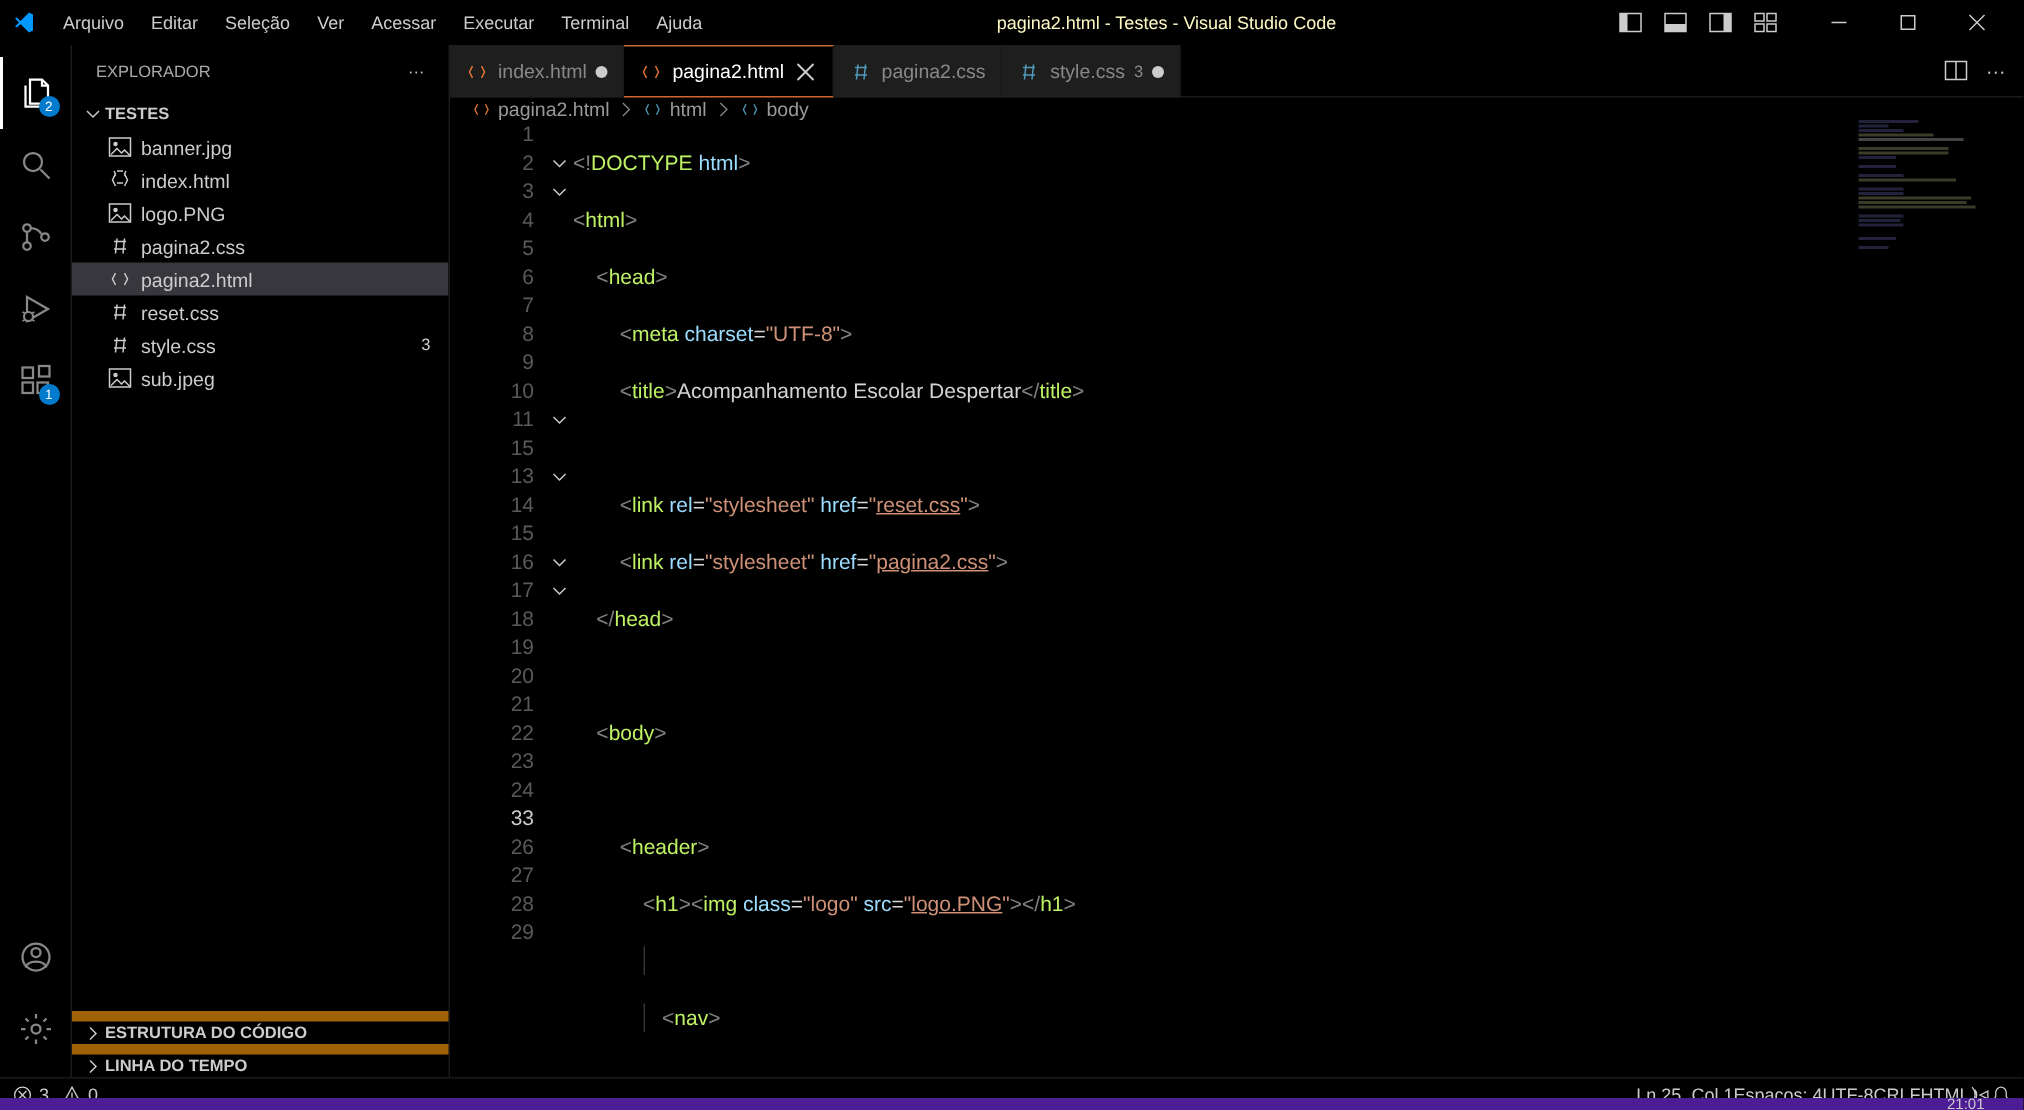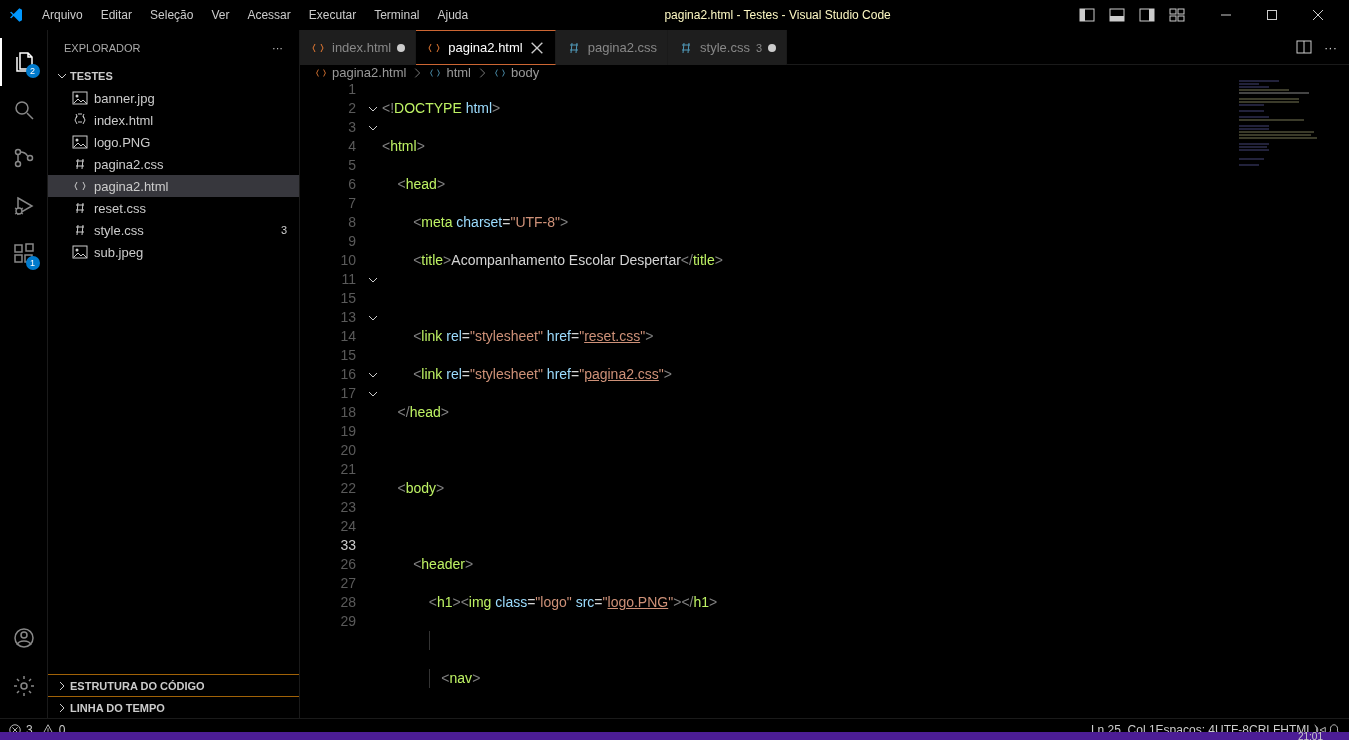--- a/index.html
+++ b/index.html
@@ -28,21 +28,21 @@
 .sidebar-header { height: 35px; display: flex; align-items: center; justify-content: space-between; padding: 0 16px; font-size: 11px; color: #aaaaaa; text-transform: uppercase; }
 .sidebar-dots { cursor: pointer; color: #cccccc; }
 .tree { flex: 1; overflow: auto; }
 .tree-section { display: flex; align-items: center; padding: 2px 8px; cursor: pointer; font-size: 11px; font-weight: bold; color: #cccccc; height: 22px; }
 .tree-section svg { width: 12px; height: 12px; margin-right: 2px; }
 .tree-item { display: flex; align-items: center; padding: 1px 8px 1px 24px; cursor: pointer; height: 22px; font-size: 13px; color: #cccccc; }
 .tree-item.active { background: #37373d; }
 .tree-item .file-icon { width: 16px; height: 16px; margin-right: 6px; flex-shrink: 0; }
 .tree-item .badge { margin-left: auto; color: #cccccc; font-size: 11px; padding-right: 4px; }
 .sidebar-footer { flex-shrink: 0; }
-.sidebar-footer-item { display: flex; align-items: center; padding: 4px 8px; cursor: pointer; font-size: 11px; font-weight: bold; border-top: 1px solid #a16207; height: 22px; }
+.sidebar-footer-item { display: flex; align-items: center; padding: 4px 8px; cursor: pointer; font-size: 11px; font-weight: bold; border-top: 7px solid #a16207; height: 22px; }
 .sidebar-footer-item svg { width: 12px; height: 12px; margin-right: 2px; }
 
 .editor-area { flex: 1; display: flex; flex-direction: column; background: #000000; }
 .tabs-bar { height: 35px; display: flex; background: #000000; border-bottom: 1px solid #1a1a1a; }
 .tab { display: flex; align-items: center; padding: 0 10px; height: 35px; border-right: 1px solid #1a1a1a; cursor: pointer; color: #888888; font-size: 13px; background: #1e1e1e; gap: 6px; }
 .tab.active { background: #000000; color: #ffffff; border-top: 1px solid #cc6633; border-bottom: 1px solid #cc6633; }
 .tab .file-icon { width: 16px; height: 16px; }
 .tab .dot { width: 8px; height: 8px; border-radius: 50%; background: #cccccc; }
 .tab .close { width: 16px; height: 16px; display: flex; align-items: center; justify-content: center; }
 .tab .num { font-size: 11px; }

